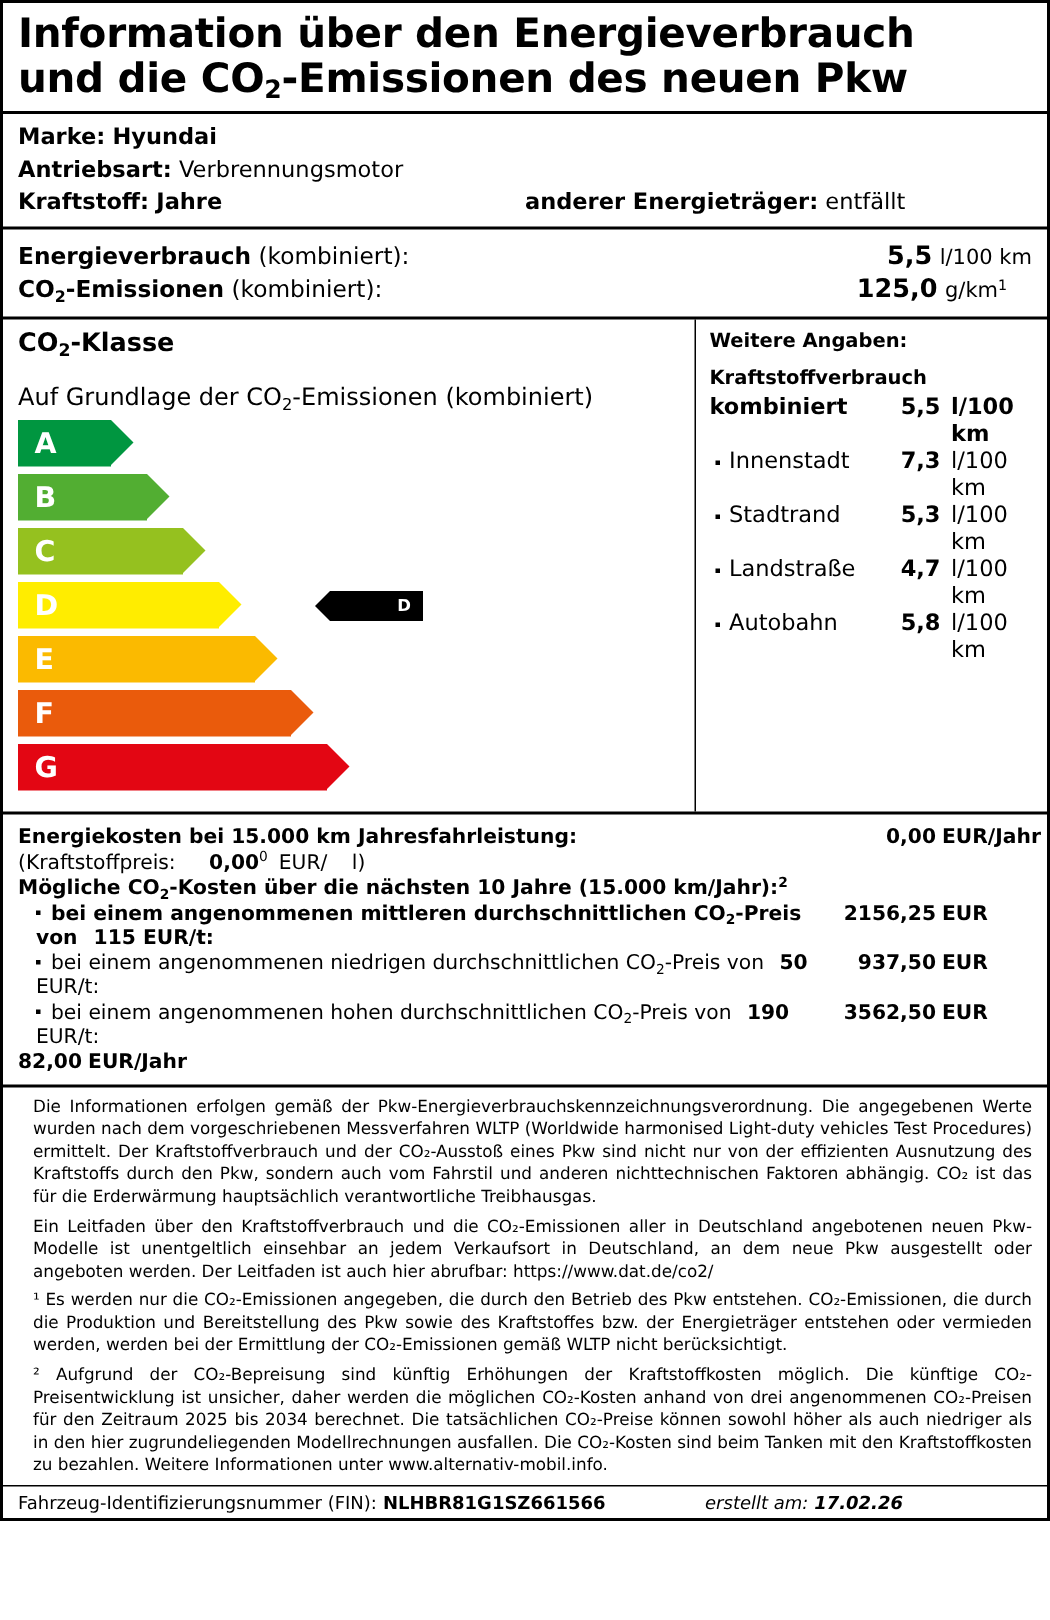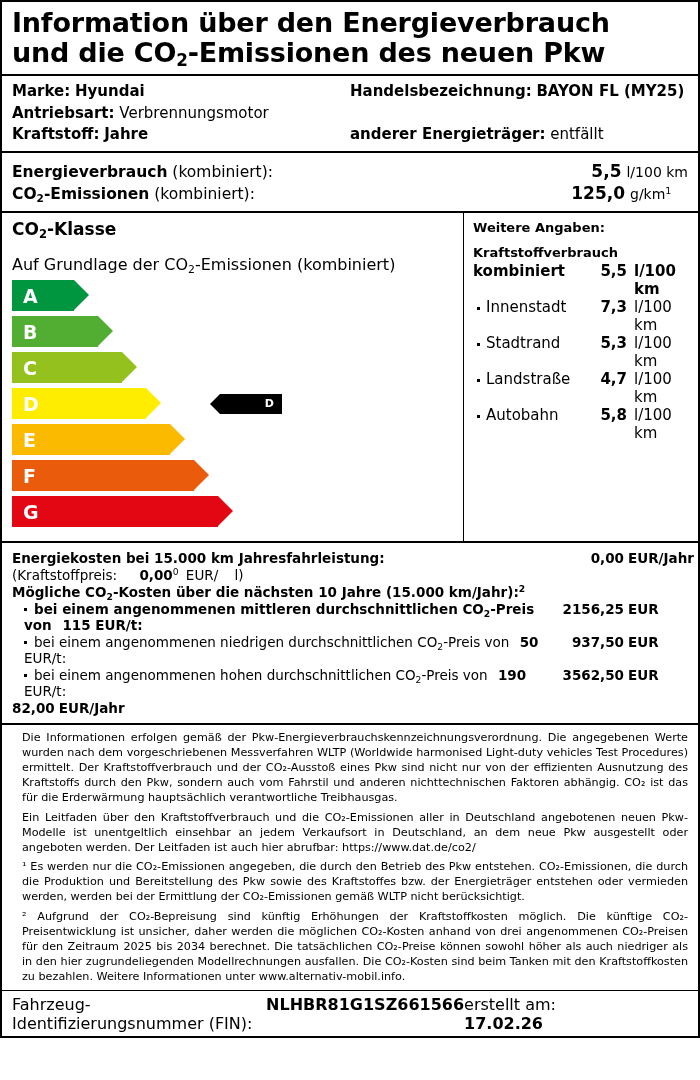--- a/index.html
+++ b/index.html
@@ -129,48 +129,44 @@
 
   
   .notes{padding:6px 10px 5px 20px;font-size:11.2px;line-height:1.33;text-align:justify;}
   .notes p{margin:0 0 5px 0;}
   .notes p:last-child{margin-bottom:0;}
 
   
   .fin{
     display:flex;
     padding:4px 10px 3px 10px;
-    font-size:16px;
+    font-size:12px;
     align-items:baseline;
     border-top:1px solid #000;
   }
   .fin .f1{}
   .fin .f2{font-weight:bold;padding-left:4px;}
-  .fin .f3{margin-left:auto;padding-right:86px;}
+  .fin .f3{margin-left:auto;padding-right:86px;font-style:italic;}
   .fin .f4{font-weight:bold;}
 </style>
 </head>
 <body>
 
 <div class="sheet">
 
   <div class="title hr">
     <div>Information über den Energieverbrauch</div>
     <div><span>und die CO</span><sub>2</sub><span>-Emissionen des neuen Pkw</span></div>
   </div>
 
   <div class="veh hr">
     <div class="row">
       <div class="c1">
         <span class="lbl">Marke:</span>
         <span class="val b">Hyundai</span>
-      </div>
-      <div class="c2">
-        <span class="lbl">Handelsbezeichnung:</span>
-        <span class="val b">BAYON FL (MY25)</span>
       </div>
     </div>
     <div class="row">
       <div class="c1">
         <span class="lbl">Antriebsart:</span>
         <span class="val">Verbrennungsmotor</span>
       </div>
       <div class="c2"></div>
     </div>
     <div class="row">

